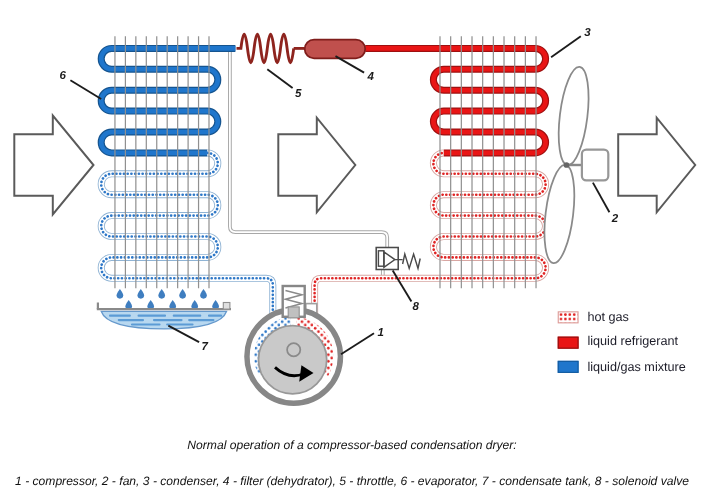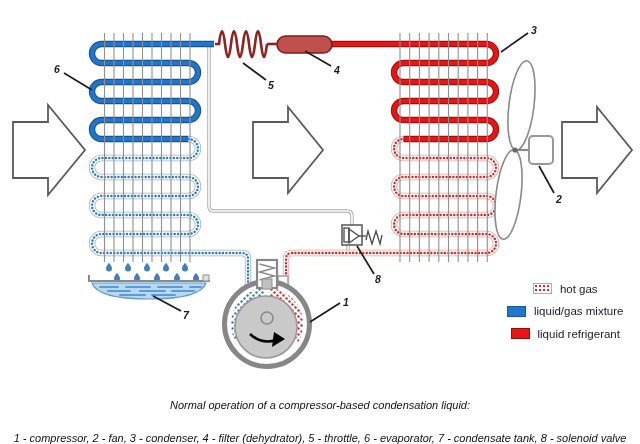--- a/index.html
+++ b/index.html
@@ -30,21 +30,21 @@
   .pd-b{fill:var(--c-gas,#2e78c8);}
   .valve-ln{stroke:#4a4a4a;stroke-width:1.3;fill:none;}
   .drop{fill:#3f7ec0;}
 
   
   .num{position:absolute;transform:translate(-50%,-50%);
        font:italic bold 10.5px "Liberation Sans",sans-serif;color:#1b1b1b;}
 
   
   .legend{position:absolute;left:507px;top:283px;}
-  .legend-row{display:flex;align-items:center;height:11px;margin-bottom:11.5px;justify-content:center;}
+  .legend-row{display:flex;align-items:center;height:11px;margin-bottom:11.5px;}
   .sw{width:19px;height:11px;box-sizing:border-box;flex:0 0 auto;}
   .sw[data-style="dots-red"]{border:1px solid #dc9a96;background-color:#fff;
       background-image:radial-gradient(circle,var(--c-hot-gas,#e02424) 1px,transparent 1.3px);
       background-size:4px 4px;}
   .sw[data-style="dots-blue"]{border:1px solid #93b5d6;background-color:#fff;
       background-image:radial-gradient(circle,var(--c-gas,#2e78c8) 1px,transparent 1.3px);
       background-size:4px 4px;}
   .sw[data-style="solid-red"]{background:var(--c-liquid-refrigerant,#e91515);border:1px solid #8d0f0f;}
   .sw[data-style="solid-blue"]{background:var(--c-liquid-gas-mixture,#1f76cc);border:1px solid #125a9e;}
   .legend-label{margin-left:8px;font-size:11.5px;color:#1c1c28;white-space:nowrap;}
@@ -200,27 +200,27 @@
   <div class="num" style="left:57px;top:69px">6</div>
   <div class="num" style="left:186px;top:315px">7</div>
   <div class="num" style="left:378px;top:279px">8</div>
 
   <div class="legend">
     <div class="legend-row">
       <div class="sw" data-style="dots-red"></div>
       <div class="legend-label">hot gas</div>
     </div>
     <div class="legend-row">
+      <div class="sw" data-style="solid-red"></div>
+      <div class="legend-label">liquid refrigerant</div>
+    </div>
+    <div class="legend-row">
       <div class="sw" data-style="solid-blue"></div>
       <div class="legend-label">liquid/gas mixture</div>
     </div>
-    <div class="legend-row">
-      <div class="sw" data-style="solid-red"></div>
-      <div class="legend-label">liquid refrigerant</div>
-    </div>
   </div>
 
   <div class="caption">
-    <div class="l1">Normal operation of a compressor-based condensation liquid:</div>
+    <div class="l1">Normal operation of a compressor-based condensation dryer:</div>
     <div class="l2">1 - compressor, 2 - fan, 3 - condenser, 4 - filter (dehydrator), 5 - throttle, 6 - evaporator, 7 - condensate tank, 8 - solenoid valve</div>
   </div>
 
 </div>
 
 </body></html>

